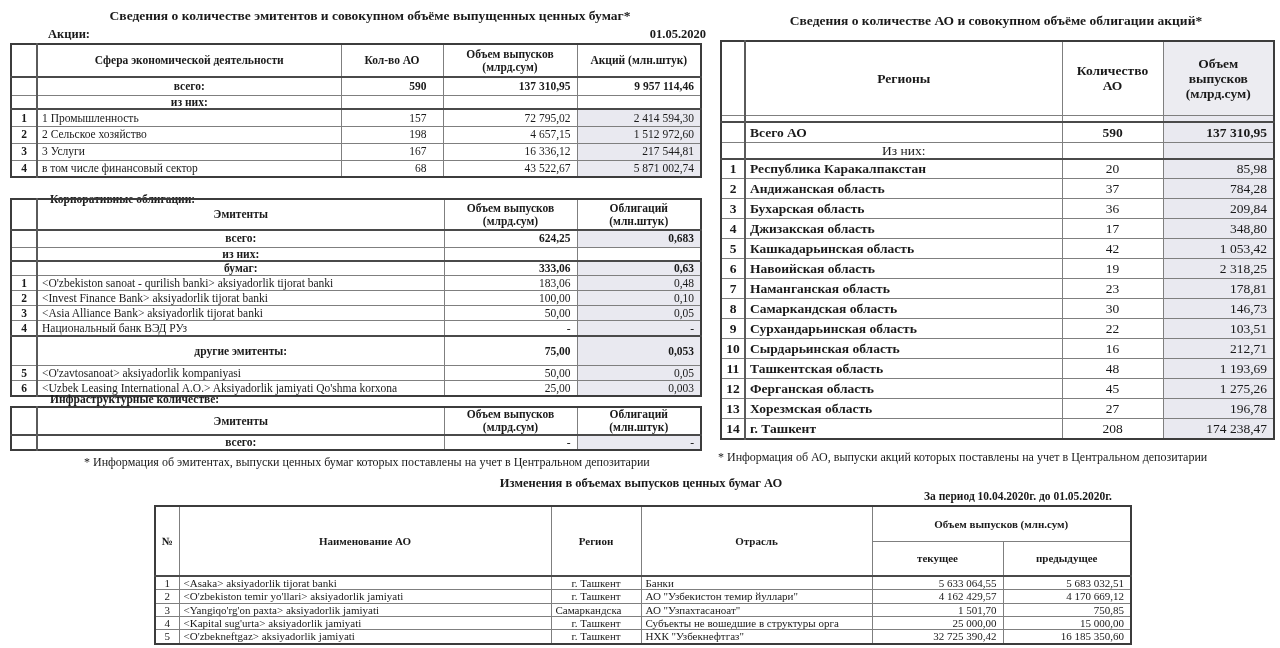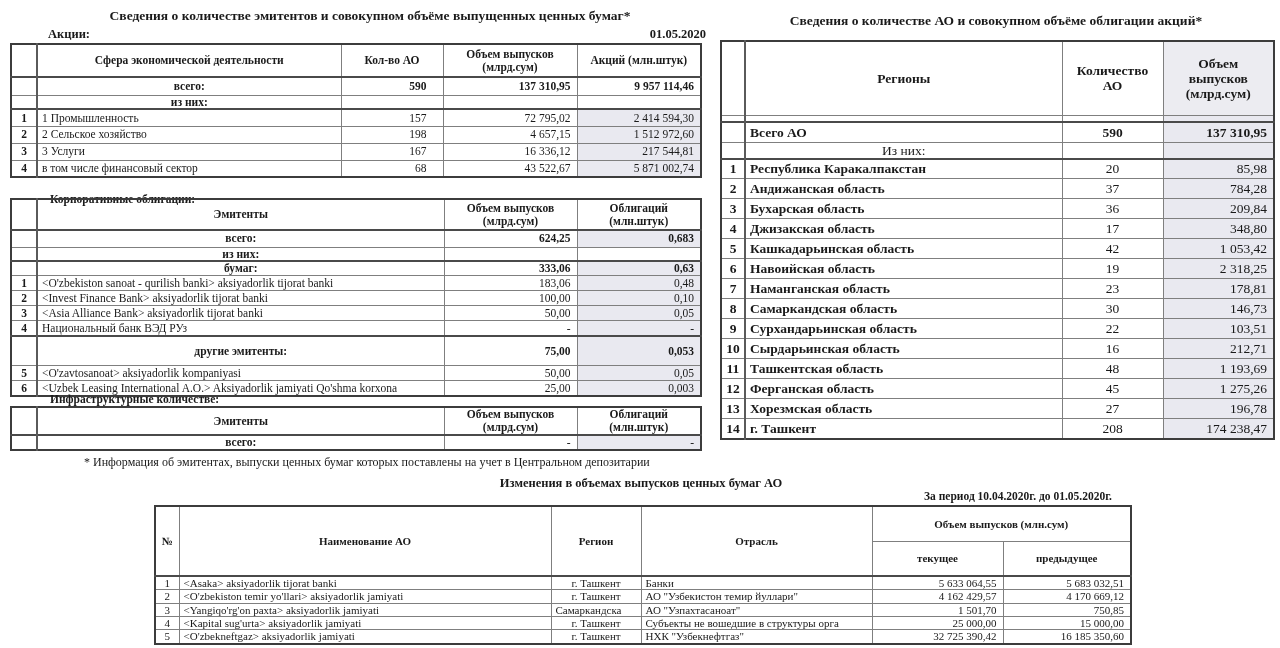--- a/index.html
+++ b/index.html
@@ -337,20 +337,21 @@
         </tr>
     <tr style="height:20px">
           <td class="rn">14</td>
           <td class="b">г. Ташкент</td>
           <td class="ctr">208</td>
           <td class="num shade">174 238,47</td>
         </tr>
   </tbody>
     </table>
 
+  <div class="footnote" id="right-footnote">* Информация об АО, выпуски акций которых поставлены на учет в Центральном депозитарии</div>
 </div>
 
 <div class="panel" id="bottom-panel" style="left:152px;top:476px;width:978px;height:170px;">
   <div class="title" id="bottom-title">Изменения в объемах выпусков ценных бумаг АО</div>
   <div id="bottom-period">За период 10.04.2020г. до 01.05.2020г.</div>
 
   <table class="xl" id="t-changes">
     <colgroup>
         <col style="width:24px">
         <col style="width:372px">

